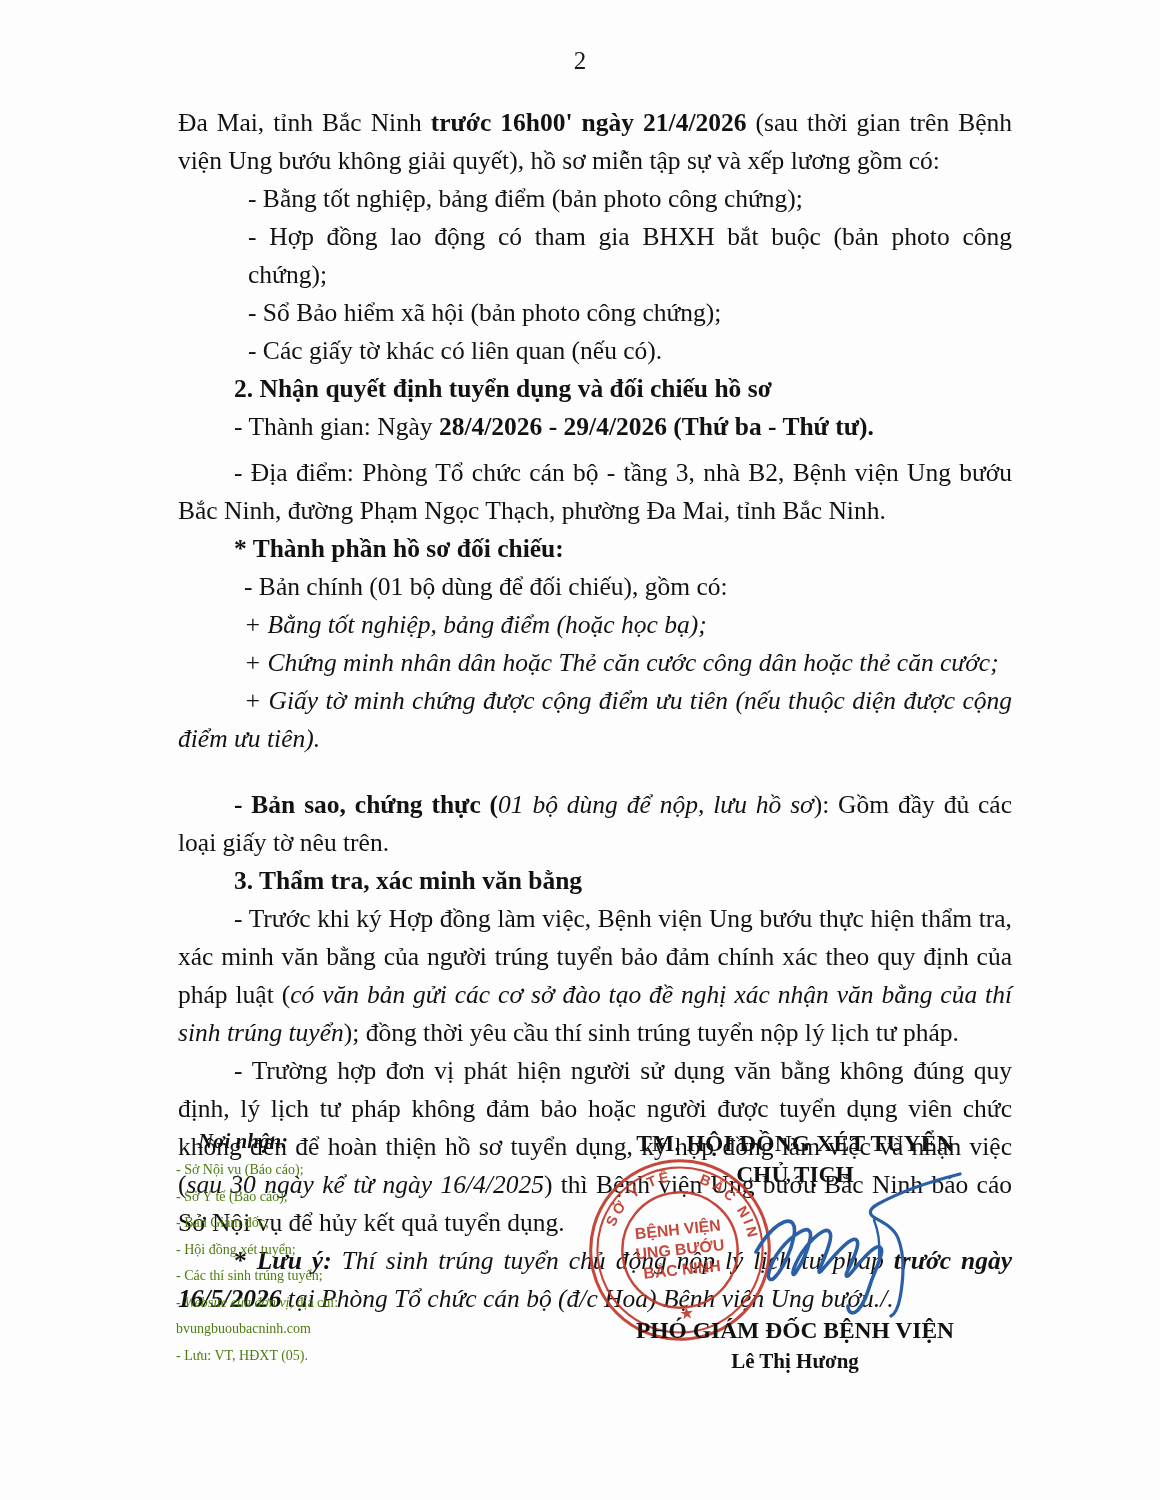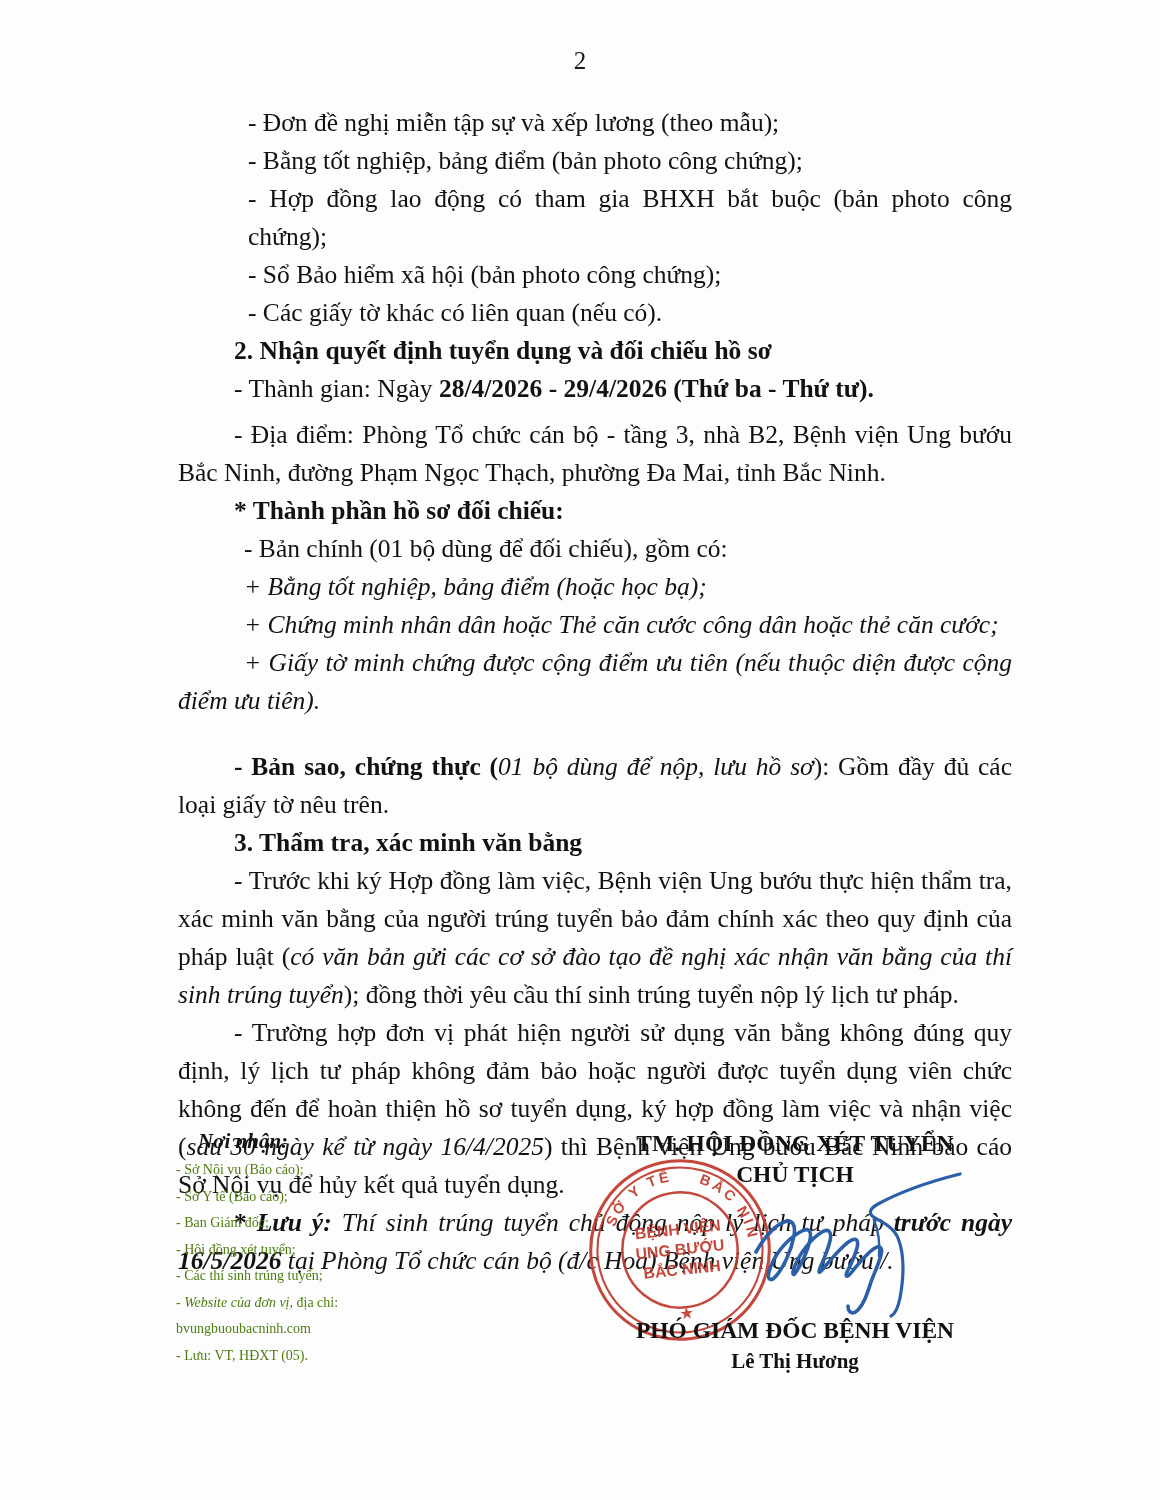--- a/index.html
+++ b/index.html
@@ -157,22 +157,22 @@
 </style>
 </head>
 <body>
 
 <div class="page">
 
   <div class="page-number">2</div>
 
   <div class="body-area">
 
-
-    <p class="para ind-dash gap-md">- Đơn đề nghị miễn tập sự và xếp lương (theo mẫu);</p>
+    <p class="para ind-first"><span>Đa Mai, tỉnh Bắc Ninh </span><span class="b">trước 16h00' ngày 21/4/2026</span><span> (sau thời gian trên Bệnh viện Ung bướu không giải quyết), hồ sơ miễn tập sự và xếp lương gồm có:</span></p>
+
     <p class="para ind-dash gap-sm">- Bằng tốt nghiệp, bảng điểm (bản photo công chứng);</p>
     <p class="para ind-dash gap-sm">- Hợp đồng lao động có tham gia BHXH bắt buộc (bản photo công chứng);</p>
     <p class="para ind-dash gap-sm">- Sổ Bảo hiểm xã hội (bản photo công chứng);</p>
     <p class="para ind-dash gap-sm">- Các giấy tờ khác có liên quan (nếu có).</p>
 
     <p class="para ind-head gap-sm b">2. Nhận quyết định tuyển dụng và đối chiếu hồ sơ</p>
 
     <p class="para ind-head gap-sm last-left"><span>- Thành gian: Ngày </span><span class="b">28/4/2026 - 29/4/2026 (Thứ ba - Thứ tư).</span></p>
 
     <p class="para gap-sm" style="text-indent:56px;margin-top:8px;">- Địa điểm: Phòng Tổ chức cán bộ - tầng 3, nhà B2, Bệnh viện Ung bướu Bắc Ninh, đường Phạm Ngọc Thạch, phường Đa Mai, tỉnh Bắc Ninh.</p>

